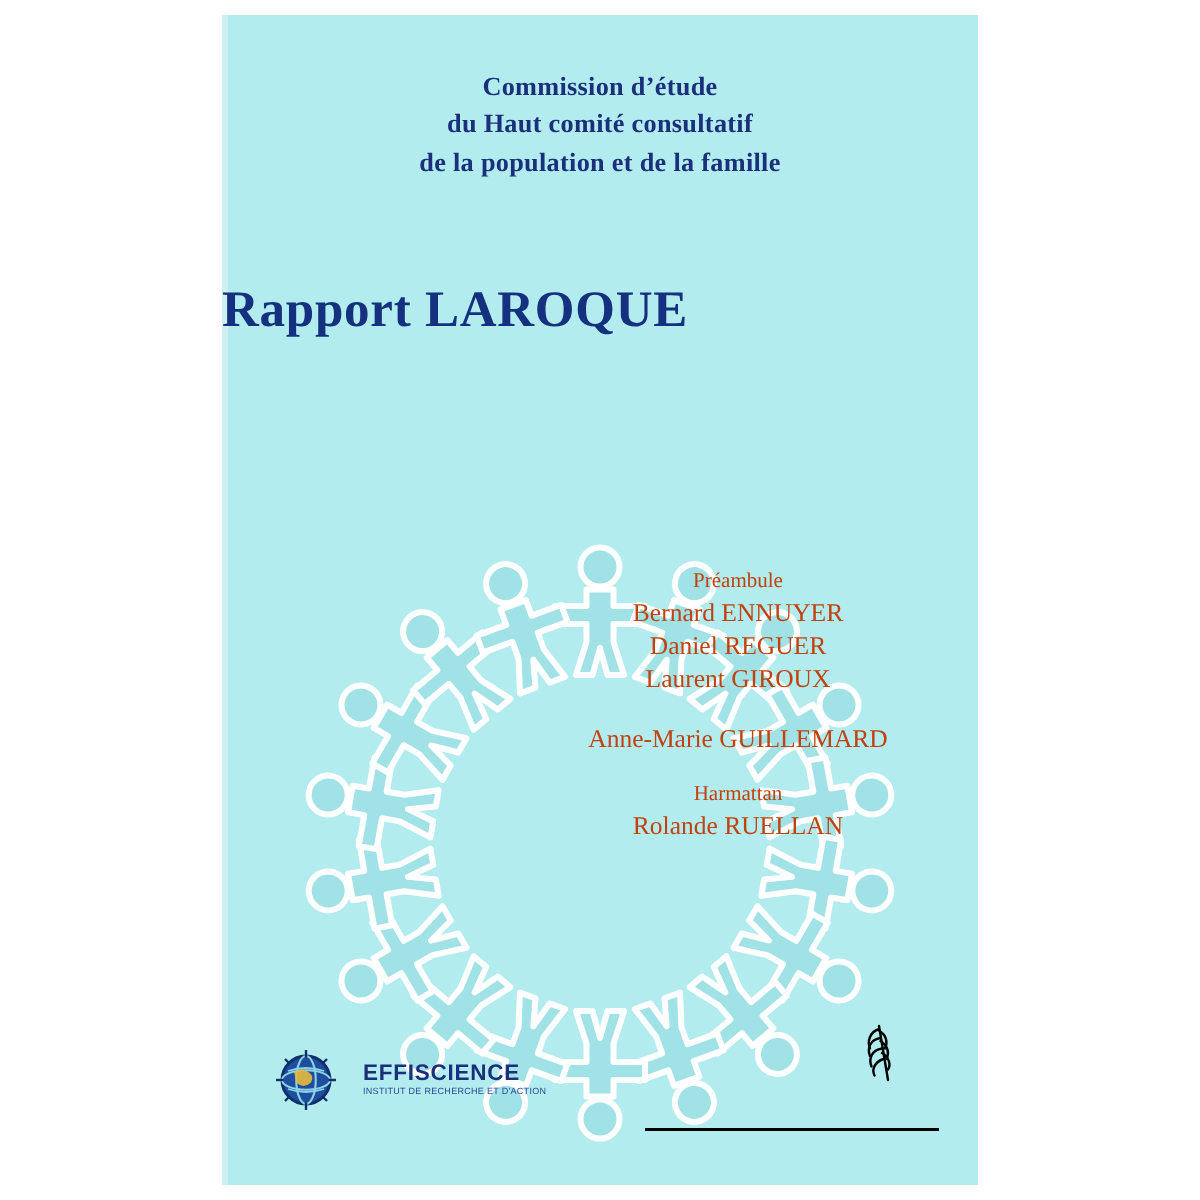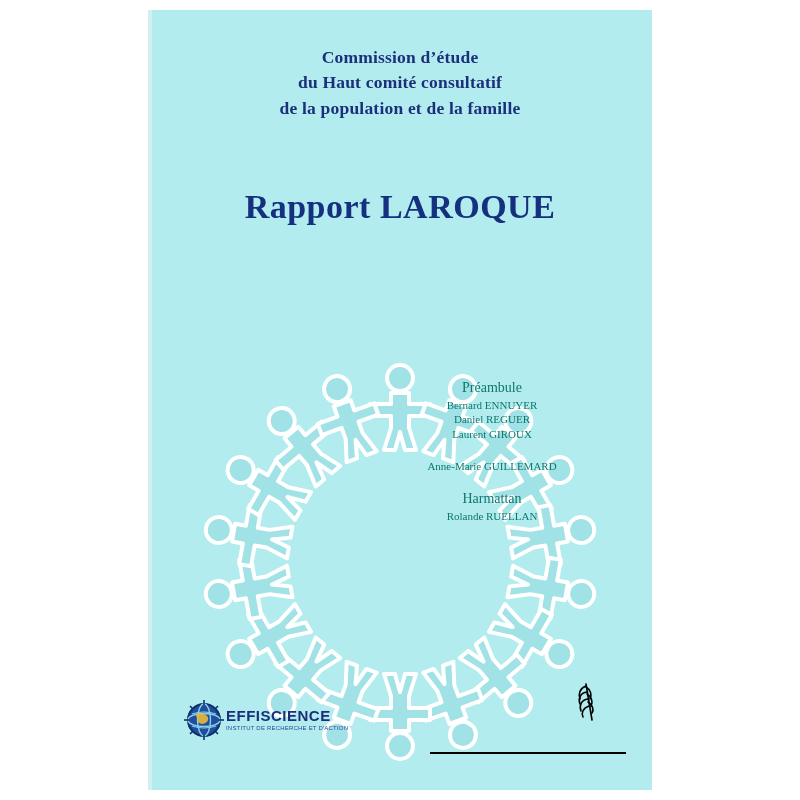--- a/index.html
+++ b/index.html
@@ -65,56 +65,56 @@
     line-height: 1.45;
     letter-spacing: 0.2px;
   }
   #headline .line { display: block; }
 
   #main-title {
     position: absolute;
     left: 0;
     top: 178px;
     width: 100%;
-    text-align: center;
+    text-align: left;
     color: #14307e;
     font-weight: bold;
     font-size: 34px;
     letter-spacing: 0.5px;
   }
 
   
   #credits {
     position: absolute;
     right: 30px;
     top: 370px;
     width: 260px;
     text-align: center;
-    color: #0f766e;
+    color: #c2410c;
   }
   .credit-group { margin-bottom: 18px; }
   .credit-role {
     font-size: 14px;
     margin-bottom: 2px;
   }
   .credit-name {
-    font-size: 11px;
+    font-size: 17px;
     line-height: 1.3;
   }
 
   
   #logo-effiscience {
     position: absolute;
     left: 34px;
     bottom: 42px;
     width: 200px;
     height: 56px;
     display: flex;
     align-items: center;
-    gap: 0;
+    gap: 16px;
   }
   #effiscience-globe {
     width: 44px; height: 44px;
     flex: 0 0 44px;
   }
   #effiscience-text {
     display: flex;
     flex-direction: column;
     justify-content: center;
   }

